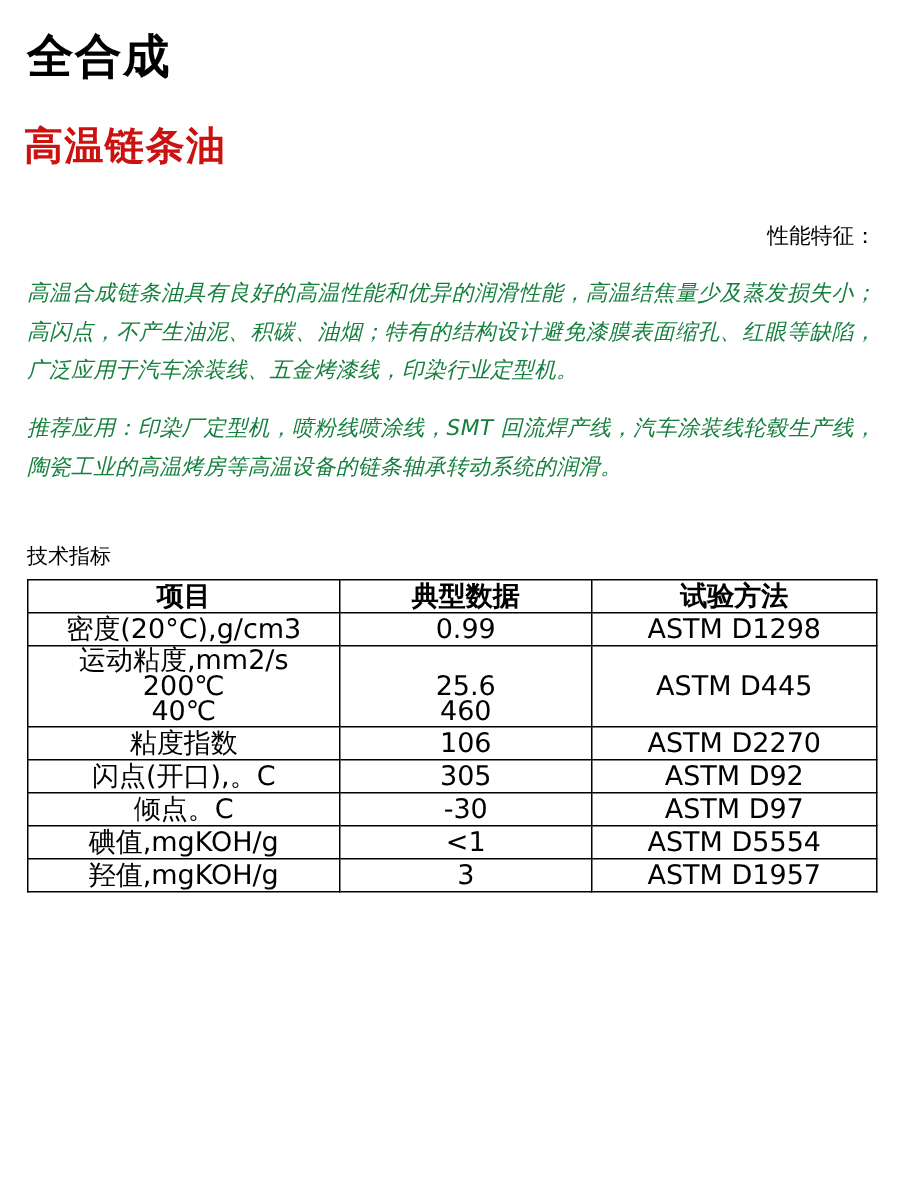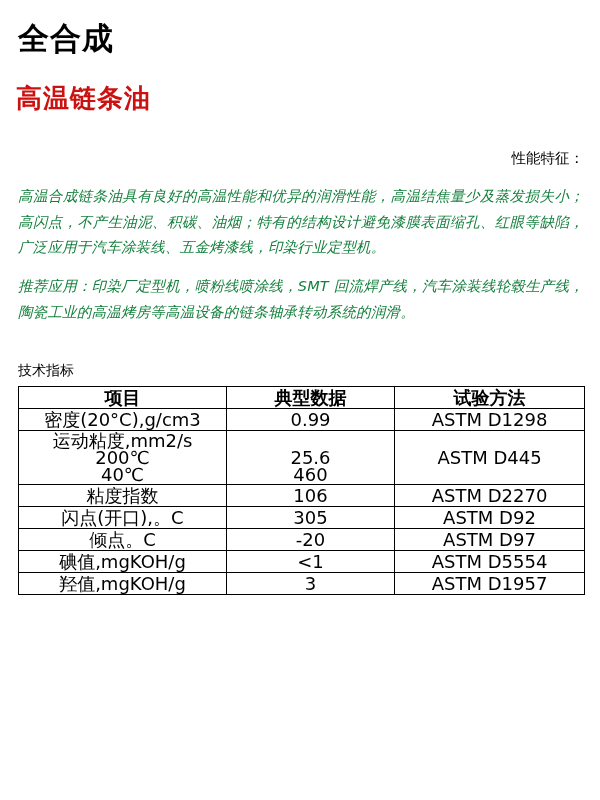--- a/index.html
+++ b/index.html
@@ -152,21 +152,21 @@
         <td>106</td>
         <td>ASTM D2270</td>
       </tr>
       <tr>
         <td class="left">闪点(开口),。C</td>
         <td>305</td>
         <td>ASTM D92</td>
       </tr>
       <tr>
         <td class="left">倾点。C</td>
-        <td>-20</td>
+        <td>-30</td>
         <td>ASTM D97</td>
       </tr>
       <tr>
         <td class="left red">碘值,mgKOH/g</td>
         <td>&lt;1</td>
         <td>ASTM D5554</td>
       </tr>
       <tr>
         <td class="left red">羟值,mgKOH/g</td>
         <td>3</td>

